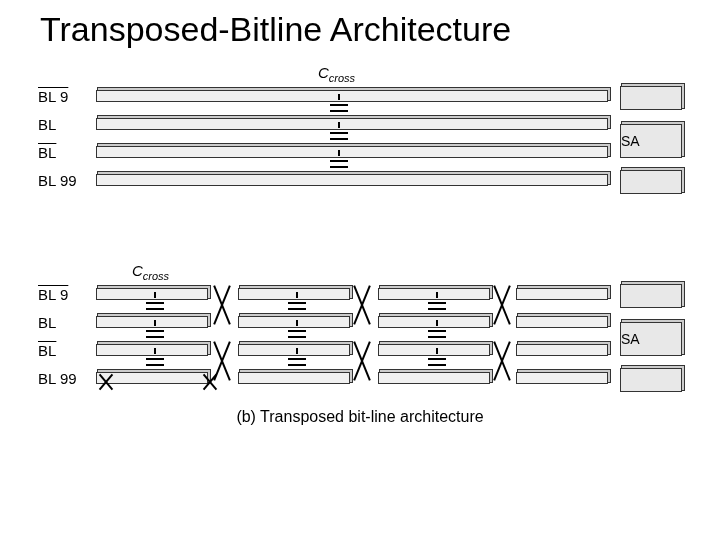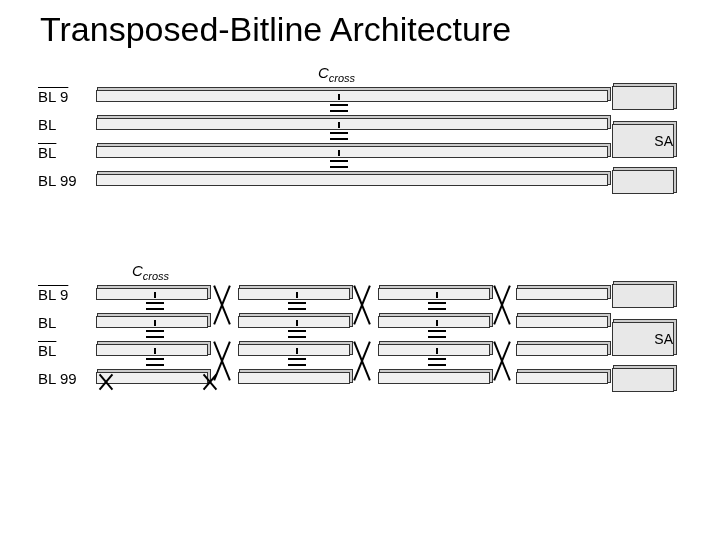--- a/index.html
+++ b/index.html
@@ -26,21 +26,21 @@
     position: absolute;
     left: 38px;
     width: 644px;
   }
   .figure-a { top: 72px; height: 160px; }
   .figure-b { top: 270px; height: 200px; }
 
   .row {
     position: absolute;
     left: 0;
-    right: 8px;
+    right: 0;
     height: 26px;
   }
   .bl-label {
     position: absolute;
     left: 0;
     width: 50px;
     font-size: 15px;
     font-family: Arial, sans-serif;
     top: 2px;
   }
@@ -60,21 +60,21 @@
 
   .sa-box {
     position: absolute;
     right: 0;
     width: 60px;
     height: 22px;
     background: #e8e8e8;
     border: 1px solid #333;
     box-shadow: 2px -2px 0 0 #ccc, 2px -2px 0 1px #333;
     font-size: 14px;
-    text-align: right;
+    text-align: left;
     line-height: 22px;
   }
   .sa-empty {
     font-size: 0;
   }
 
   
   .cap {
     position: absolute;
     width: 18px;
@@ -304,13 +304,14 @@
     <div class="bar" style="left:58px; width:110px; top:4px;"></div>
     <div class="bar" style="left:200px; width:110px; top:4px;"></div>
     <div class="bar" style="left:340px; width:110px; top:4px;"></div>
     <div class="bar" style="left:478px; width:90px; top:4px;"></div>
     <div class="sa-box sa-empty" style="top:0;"></div>
   </div>
 
   <div class="xmark" style="left:60px; top:104px;"></div>
   <div class="xmark" style="left:164px; top:104px;"></div>
 
+  <div class="caption" style="top:138px;">(b) Transposed bit-line architecture</div>
 </div>
 
 </body></html>

